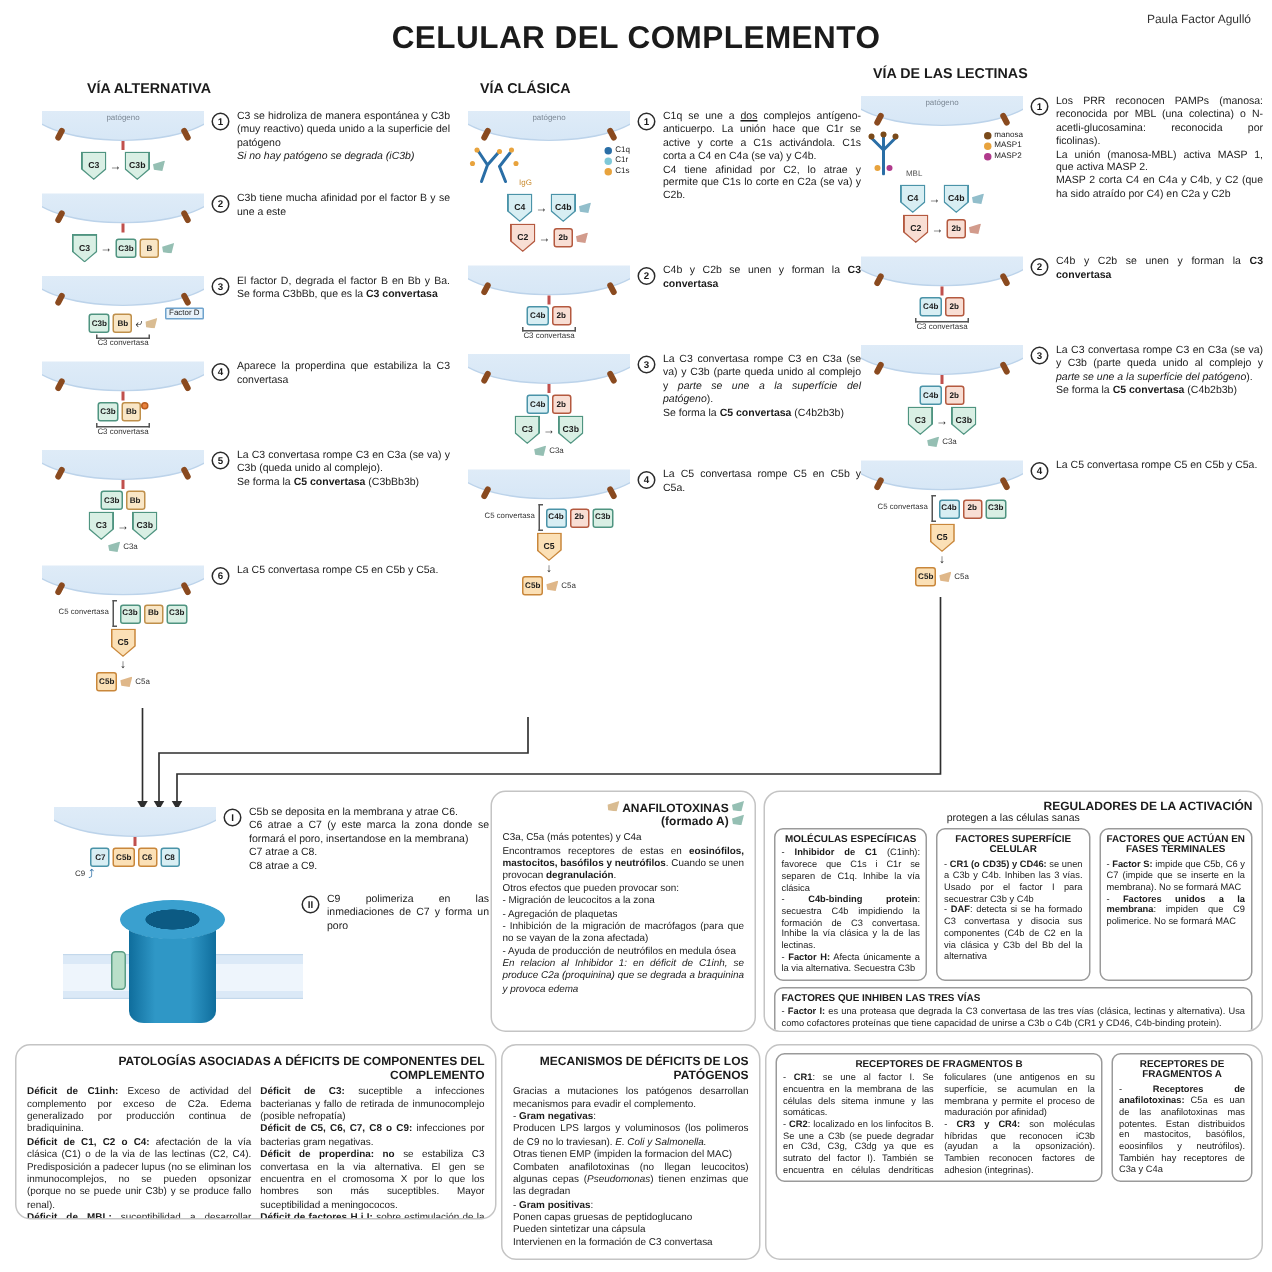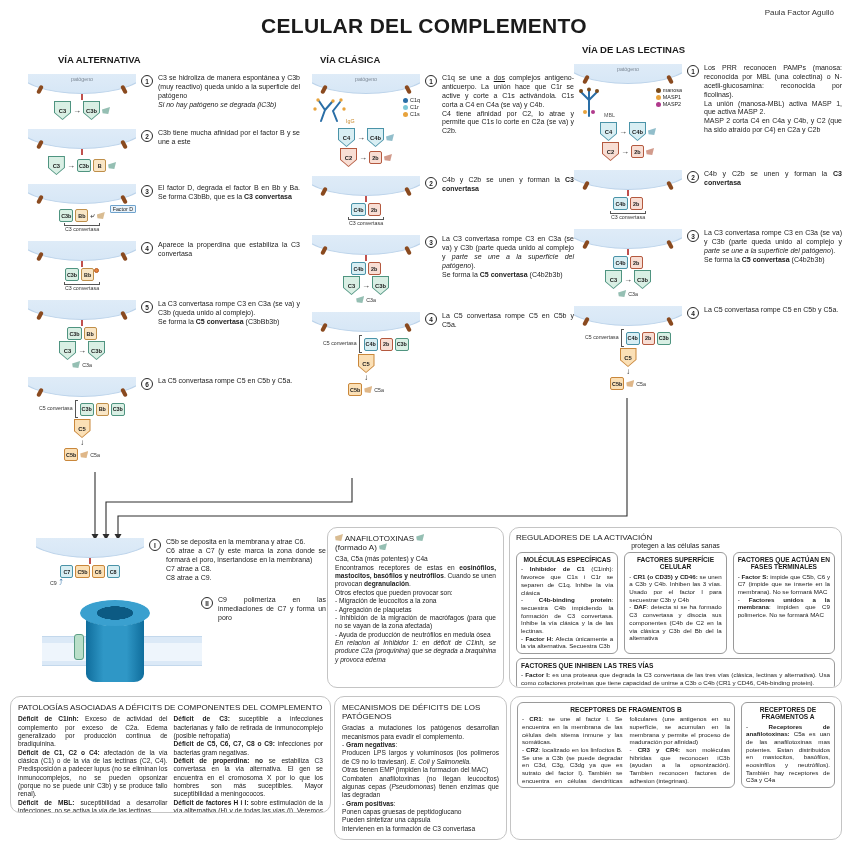--- a/index.html
+++ b/index.html
@@ -37,21 +37,21 @@
   .fd{display:inline-block;border:1px solid #6fa3cd;background:#e9f3fb;font-size:5.3px;padding:0 2px;border-radius:1px;}
   .pdot{width:5px;height:5px;border-radius:50%;background:#e8823d;border:1px solid #b85c1f;flex:none;margin-left:-2px;margin-top:-8px;}
   .leg{display:flex;flex-direction:column;gap:1px;font-size:5.4px;}
   .leg .li{display:flex;align-items:center;gap:2px;}
   .dot{width:5px;height:5px;border-radius:50%;flex:none;}
   .dC1q{background:#2a6ea6}.dC1r{background:#7ec8d8}.dC1s{background:#e8a33d}
   .dman{background:#7a4a1a}.dm1{background:#e8a33d}.dm2{background:#b03a8c}
   .igg{font-size:5.3px;color:#c98a2e;}
   
   .box{position:absolute;border:1.3px solid #c4c4c4;border-radius:10px;background:#fff;padding:6px 7px;overflow:hidden;}
-  .btitle{font-weight:normal;font-size:8px;text-align:left;margin-bottom:3px;line-height:1.15;}
+  .btitle{font-weight:bold;font-size:8px;text-align:right;margin-bottom:3px;line-height:1.15;}
   .bsub{font-size:7px;text-align:center;margin-bottom:3px;}
   .btext{font-size:6.6px;line-height:1.27;text-align:justify;}
   .ibox{border:1px solid #9a9a9a;border-radius:6px;padding:3px 4px;background:#fff;overflow:hidden;}
   .itit{font-weight:bold;font-size:6.6px;text-align:center;margin-bottom:2px;line-height:1.1;}
   .itxt{font-size:6.2px;line-height:1.24;text-align:justify;}
   .twocol{display:flex;gap:6px;}
   
   .pore{position:relative;width:160px;height:88px;margin:4px 0 0 6px;}
   .pband{position:absolute;top:36px;left:0;right:0;height:30px;background:linear-gradient(#dbe9f7 0 6px,#eef5fc 6px 24px,#dbe9f7 24px);border-top:1px solid #c3d8ec;border-bottom:1px solid #c3d8ec;}
   .pcyl{position:absolute;left:44px;top:10px;width:58px;height:72px;background:linear-gradient(90deg,#0f6d9c,#2f97c6 30%,#2f97c6 70%,#0f6d9c);border-radius:10px/8px;}
@@ -564,21 +564,21 @@
   <div class="btitle">
     <span class="frag t hdr-ic"></span>
     <span>ANAFILOTOXINAS</span>
     <span class="frag g hdr-ic"></span><br>
     <span>(formado A)</span>
     <span class="frag g hdr-ic"></span>
   </div>
   <div class="btext">C3a, C5a (más potentes) y C4a<br>Encontramos receptores de estas en <b>eosinófilos, mastocitos, basófilos y neutrófilos</b>. Cuando se unen provocan <b>degranulación</b>.<br>Otros efectos que pueden provocar son:<br>- Migración de leucocitos a la zona<br>- Agregación de plaquetas<br>- Inhibición de la migración de macrófagos (para que no se vayan de la zona afectada)<br>- Ayuda de producción de neutrófilos en medula ósea<br><i>En relacion al Inhibidor 1: en déficit de C1inh, se produce C2a (proquinina) que se degrada a braquinina y provoca edema</i></div>
 </div>
 
-<div class="box" style="left:509px;top:527px;width:333px;height:161px;padding:5px 6px;">
+<div class="box" style="left:509px;top:527px;width:333px;height:161px;padding:5px 6px;border-radius:11px;">
   <div class="btitle" style="margin-bottom:0;">REGULADORES DE LA ACTIVACIÓN</div>
   <div class="bsub">protegen a las células sanas</div>
   <div class="twocol" style="margin-bottom:4px;">
     <div class="ibox" style="width:104px;">
       <div class="itit">MOLÉCULAS ESPECÍFICAS</div>
       <div class="itxt">- <b>Inhibidor de C1</b> (C1inh): favorece que C1s i C1r se separen de C1q. Inhibe la vía clásica<br>- <b>C4b-binding protein</b>: secuestra C4b impidiendo la formación de C3 convertasa. Inhibe la vía clásica y la de las lectinas.<br>- <b>Factor H:</b> Afecta únicamente a la via alternativa. Secuestra C3b</div>
     </div>
     <div class="ibox" style="width:104px;">
       <div class="itit">FACTORES SUPERFÍCIE CELULAR</div>
       <div class="itxt">- <b>CR1 (o CD35) y CD46:</b> se unen a C3b y C4b. Inhiben las 3 vías. Usado por el factor I para secuestrar C3b y C4b<br>- <b>DAF</b>: detecta si se ha formado C3 convertasa y disocia sus componentes (C4b de C2 en la via clásica y C3b del Bb del la alternativa</div>

